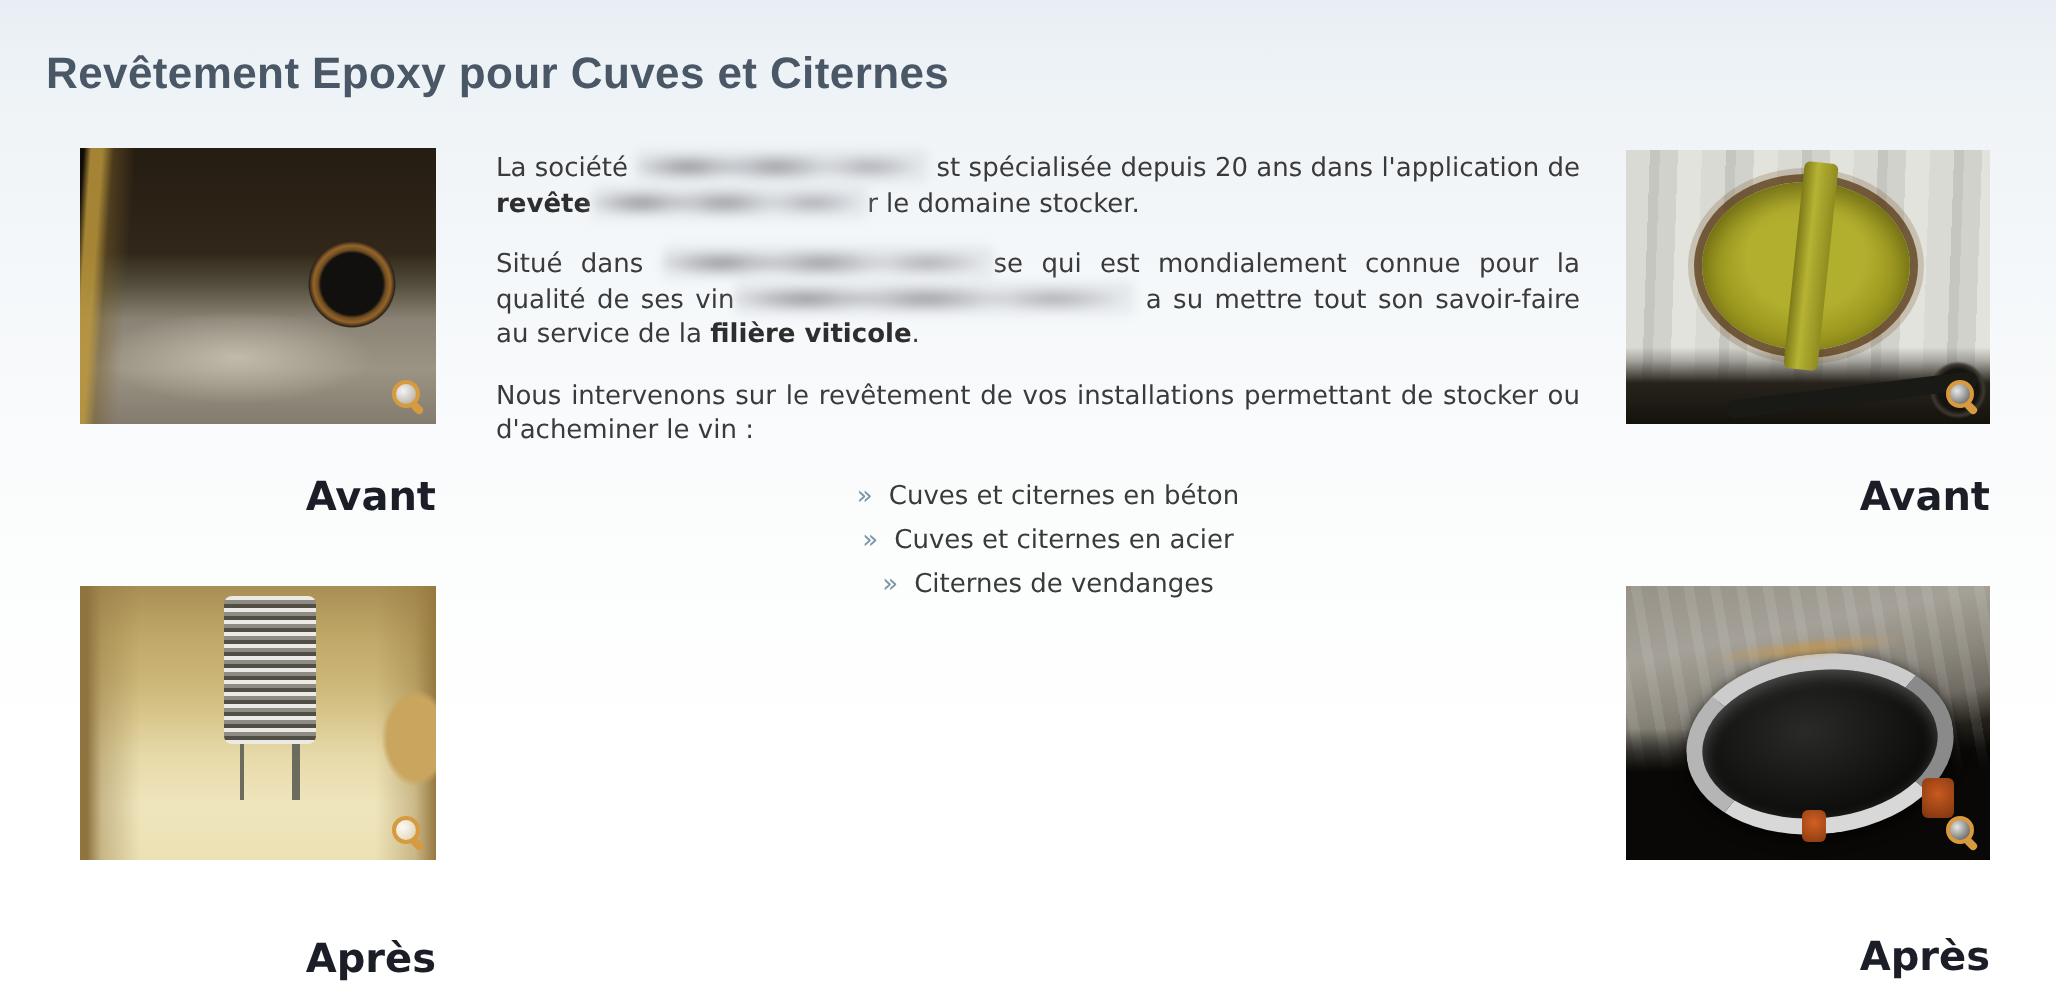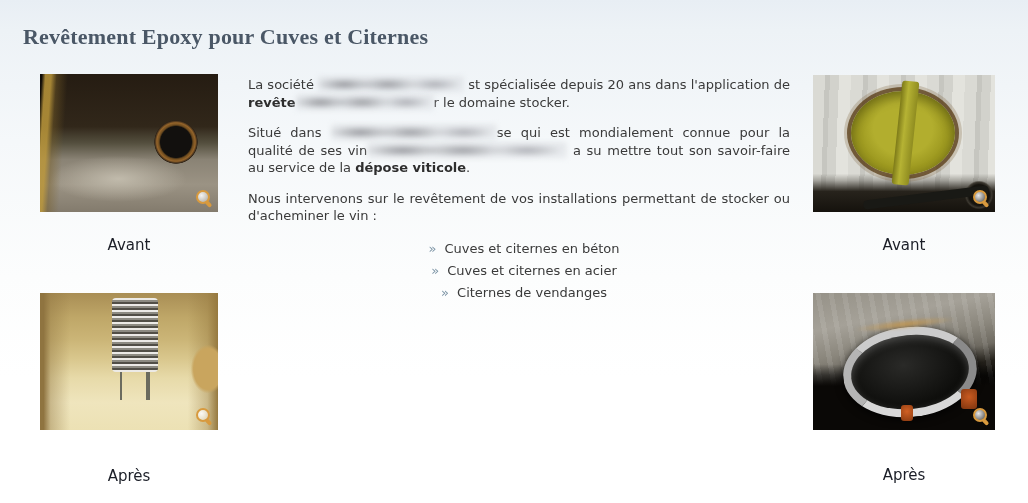--- a/index.html
+++ b/index.html
@@ -1,21 +1,21 @@
 <!DOCTYPE html>
 <html><head>
 <meta charset="utf-8">
 <style>
   html,body{margin:0;padding:0;background:#fff;}
   #page{position:relative;width:1028px;height:503px;overflow:hidden;
     font-family:"DejaVu Sans","Liberation Sans",sans-serif;color:#3a3a3a;
     background:linear-gradient(180deg,#e8eef4 0%,#edf2f6 6%,#f5f8fa 28%,#fcfdfd 55%,#ffffff 75%);}
   
   #title{position:absolute;left:23px;top:24px;margin:0;
-    font-family:Liberation Serif, serif;font-weight:bold;font-size:22px;
+    font-family:Liberation Sans, sans-serif;font-weight:bold;font-size:22px;
     color:#4a5766;letter-spacing:.2px;}
   
   #textcol{position:absolute;left:248px;top:76px;width:542px;font-size:13px;line-height:17.5px;}
   #textcol p{margin:0 0 13px;text-align:justify;}
   #textcol strong{color:#2e2e2e;}
   
   .smudge{display:inline-block;height:13px;vertical-align:-2px;position:relative;}
   .smudge::before{content:"";position:absolute;left:0;right:0;top:-2px;bottom:-2px;border-radius:4px;
     background:
       radial-gradient(ellipse 28% 52% at 18% 50%,rgba(92,92,98,.6),rgba(0,0,0,0) 72%),
@@ -23,21 +23,21 @@
       radial-gradient(ellipse 26% 50% at 80% 50%,rgba(110,110,118,.5),rgba(0,0,0,0) 72%),
       linear-gradient(180deg,rgba(215,218,222,.55),rgba(225,228,232,.55));
     filter:blur(2.5px);}
   .w146{width:146px}.w138{width:138px}.w166{width:166px}.w200{width:200px}.w140{width:140px}
   
   #svc-list{list-style:none;margin:0 0 5px;padding:0 0 0 10px;}
   #svc-list li{line-height:22.4px;text-align:center;}
   .blt{color:#7d95a6;font-size:13px;margin-right:8px;text-shadow:0 1px 0 #fff;}
   
   .photo{position:absolute;overflow:hidden;cursor:pointer;}
-  .caption{position:absolute;text-align:center;font-size:15px;color:#1b1e27;}
+  .caption{position:absolute;text-align:right;font-size:20px;color:#1b1e27;font-weight:bold;}
   
   .zoom-ico{position:absolute;right:5px;bottom:5px;width:17px;height:17px;}
   .zoom-ico i{position:absolute;left:0;top:0;width:10px;height:10px;border:2px solid #d89a3e;border-radius:50%;
     background:radial-gradient(circle at 35% 35%,rgba(255,255,255,.9),rgba(255,255,255,.25));}
   .zoom-ico b{position:absolute;right:1px;bottom:1px;width:7px;height:4px;background:#d89a3e;
     transform:rotate(45deg);border-radius:2px;}
   
   #ph1{left:40px;top:74px;width:178px;height:138px;background:
     radial-gradient(circle 31px at 136px 68px,#12100e 0 50%,#6e4c1f 55%,#95642a 62%,#2e2318 69%,rgba(0,0,0,0) 71%),
     linear-gradient(94deg,rgba(0,0,0,.6) 0 1%,rgba(186,150,58,.85) 3% 6%,rgba(120,95,40,.45) 9%,rgba(0,0,0,0) 15%),
@@ -107,21 +107,21 @@
     <span class="zoom-ico">
         <i></i>
         <b></b>
       </span>
   </div>
   <div class="caption" id="cap2">Après</div>
 
   <div id="textcol">
     <p><span>La société </span><span class="smudge w146"></span><span> st spécialisée depuis 20 ans dans l'application de </span><strong>revête</strong><span class="smudge w138"></span><span>r le domaine stocker.</span></p>
 
-    <p><span>Situé dans </span><span class="smudge w166"></span><span>se qui est mondialement connue pour la qualité de ses vin</span><span class="smudge w200"></span><span> a su mettre tout son savoir-faire au service de la </span><strong>dépose viticole</strong><span>.</span></p>
+    <p><span>Situé dans </span><span class="smudge w166"></span><span>se qui est mondialement connue pour la qualité de ses vin</span><span class="smudge w200"></span><span> a su mettre tout son savoir-faire au service de la </span><strong>filière viticole</strong><span>.</span></p>
 
     <p>Nous intervenons sur le revêtement de vos installations permettant de stocker ou d'acheminer le vin :</p>
 
     <ul id="svc-list">
       <li><span class="blt">»</span><span>Cuves et citernes en béton</span></li>
       <li><span class="blt">»</span><span>Cuves et citernes en acier</span></li>
       <li><span class="blt">»</span><span>Citernes de vendanges</span></li>
     </ul>
 
   </div>

